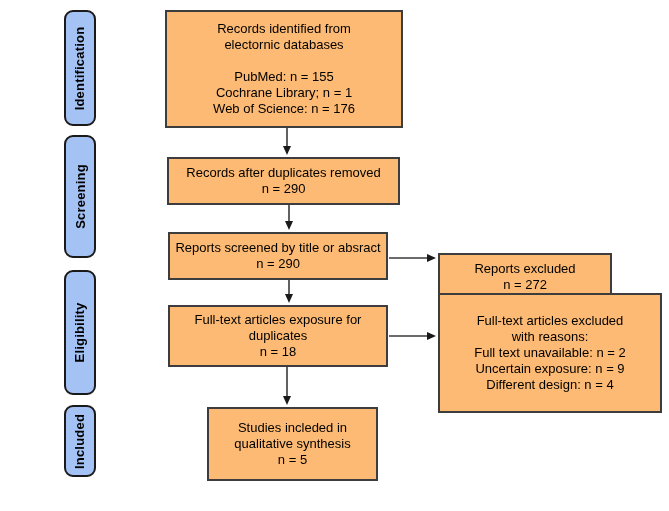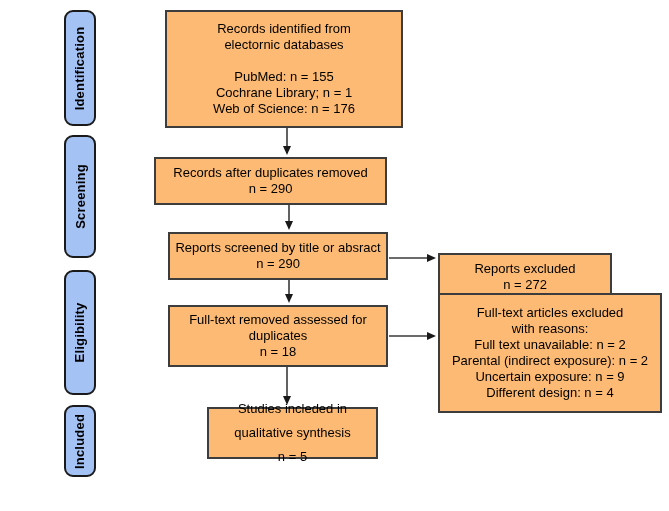--- a/index.html
+++ b/index.html
@@ -47,24 +47,24 @@
     min-height: 16px;
     white-space: nowrap;
   }
   
   #stage-identification { left: 64px;  top: 10px;  width: 32px;  height: 116px; }
   #stage-screening      { left: 64px;  top: 135px; width: 32px;  height: 123px; }
   #stage-eligibility    { left: 64px;  top: 270px; width: 32px;  height: 125px; }
   #stage-included       { left: 64px;  top: 405px; width: 32px;  height: 72px;  }
 
   #box-records-identified { left: 165px; top: 10px;  width: 238px; height: 118px; }
-  #box-duplicates-removed { left: 154px; top: 157px; width: 233px; height: 48px;  }
+  #box-duplicates-removed { left: 167px; top: 157px; width: 233px; height: 48px;  }
   #box-reports-screened   { left: 168px; top: 232px; width: 220px; height: 48px;  }
   #box-fulltext-assessed  { left: 168px; top: 305px; width: 220px; height: 62px;  }
-  #box-studies-included   { left: 207px; top: 407px; width: 171px; height: 52px; gap: 8px;  }
+  #box-studies-included   { left: 207px; top: 407px; width: 171px; height: 74px;  }
   #box-reports-excluded   { left: 438px; top: 237px; width: 174px; height: 48px; margin-top: 16px;  }
   #box-fulltext-excluded  { left: 438px; top: 293px; width: 224px; height: 120px; }
 
   .arrow-layer {
     position: absolute;
     left: 0; top: 0;
     width: 669px; height: 511px;
     pointer-events: none;
   }
 </style>
@@ -99,41 +99,40 @@
     <div class="line">Records after duplicates removed</div>
     <div class="line">n = 290</div>
   </div>
 
   <div class="fbox" id="box-reports-screened">
     <div class="line">Reports screened by title or absract</div>
     <div class="line">n = 290</div>
   </div>
 
   <div class="fbox" id="box-fulltext-assessed">
-    <div class="line">Full-text removed assessed for</div>
+    <div class="line">Full-text articles exposure for</div>
     <div class="line">duplicates</div>
     <div class="line">n = 18</div>
   </div>
 
   <div class="fbox" id="box-studies-included">
     <div class="line">Studies incleded in</div>
     <div class="line">qualitative synthesis</div>
     <div class="line">n = 5</div>
   </div>
 
   <div class="fbox" id="box-reports-excluded">
     <div class="line">Reports excluded</div>
     <div class="line">n = 272</div>
   </div>
 
   <div class="fbox" id="box-fulltext-excluded">
     <div class="line">Full-text articles excluded</div>
     <div class="line">with reasons:</div>
     <div class="line">Full text unavailable: n = 2</div>
-    <div class="line">Parental (indirect exposure): n = 2</div>
     <div class="line">Uncertain exposure: n = 9</div>
     <div class="line">Different design: n = 4</div>
   </div>
 
   <svg class="arrow-layer" viewBox="0 0 669 511">
     <defs>
       <marker id="ah" markerWidth="9" markerHeight="8" refX="7" refY="4" orient="auto" markerUnits="userSpaceOnUse">
         <path d="M0,0 L9,4 L0,8 Z" fill="#1a1a1a"></path>
       </marker>
     </defs>

